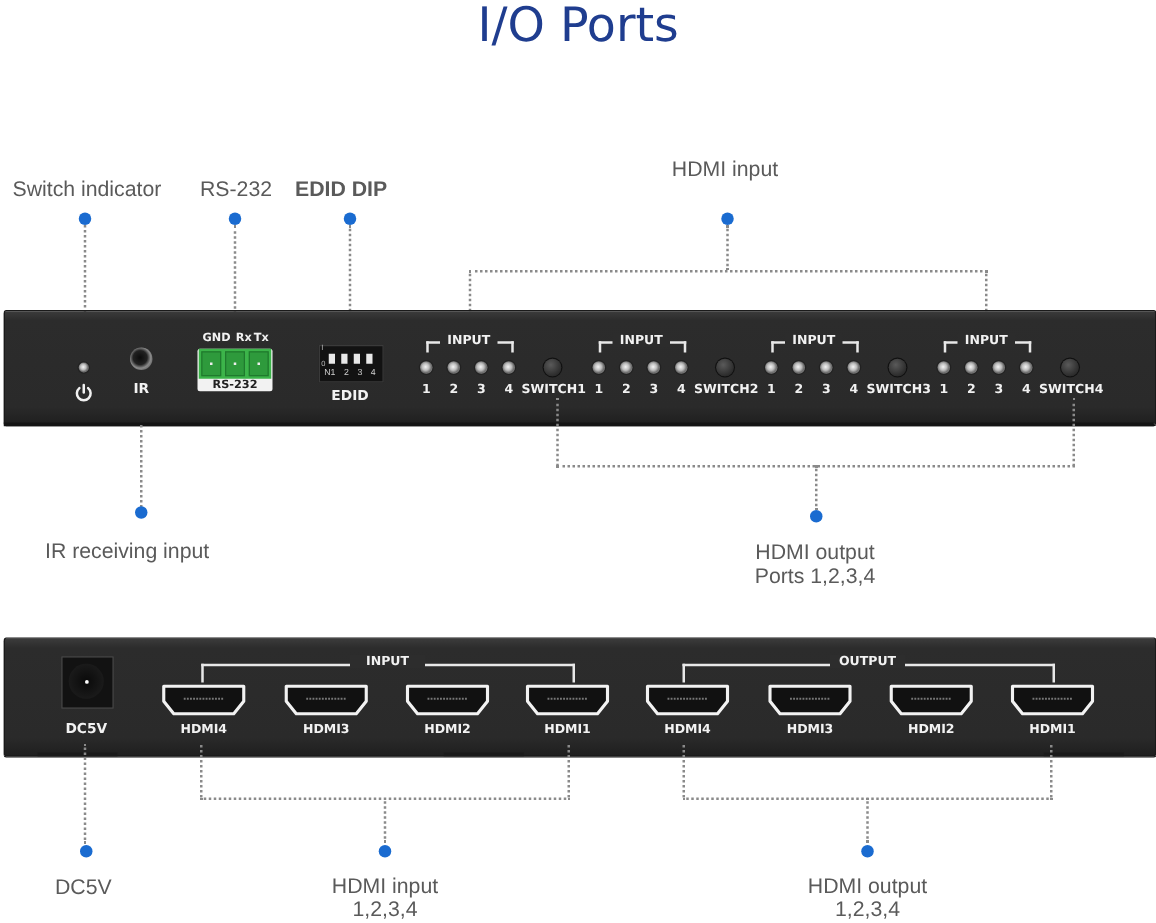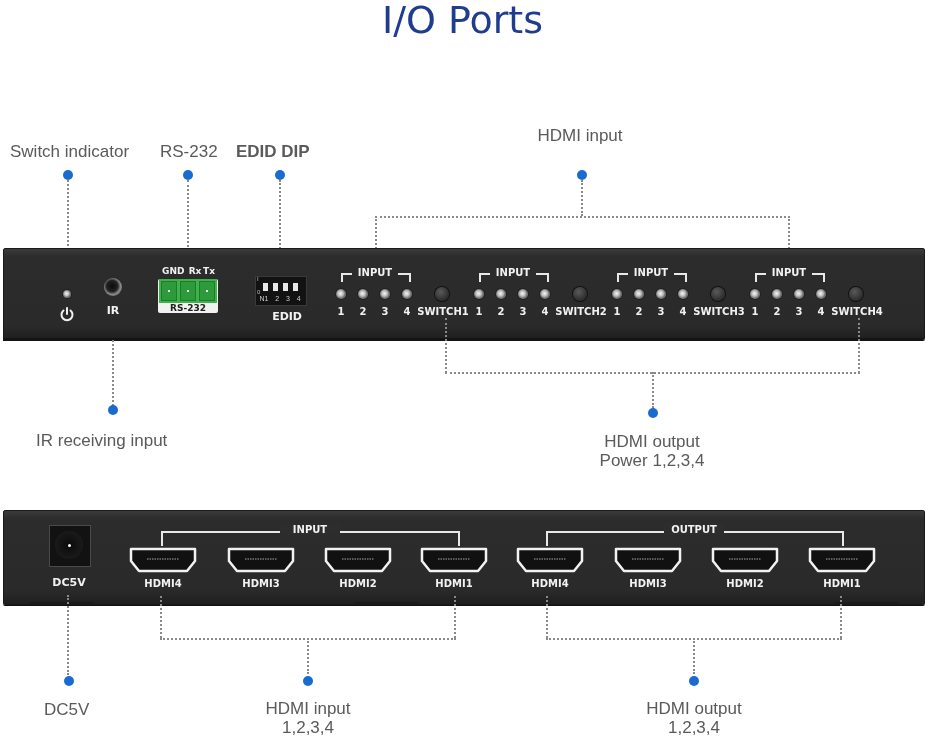--- a/index.html
+++ b/index.html
@@ -84,21 +84,21 @@
 <div class="abs" style="left:263px; top:283px; width:5px; height:8px; background:#e8e8e8;"></div>
 <div class="abs" style="left:273px; top:283px; width:5px; height:8px; background:#e8e8e8;"></div>
 <div class="abs" style="left:283px; top:283px; width:5px; height:8px; background:#e8e8e8;"></div>
 <div class="abs" style="left:293px; top:283px; width:5px; height:8px; background:#e8e8e8;"></div>
 <div class="abs" style="left:256px; top:295px; width:48px; display:flex; justify-content:space-around; font-size:7px; color:#cfcfcf;">
   <span>N1</span>
   <span>2</span>
   <span>3</span>
   <span>4</span>
 </div>
-<div class="abs lbl" style="left:258px; top:310px; width:44px; font-size:11px;text-align:right;">EDID</div>
+<div class="abs lbl" style="left:258px; top:310px; width:44px; font-size:11px;">EDID</div>
 
 <div id="front-groups">
     <div class="abs bracket" style="left: 341px; top: 273px; width: 66px; height: 7px;"></div>
     <div class="abs lbl" style="left: 352px; top: 267px; width: 46px; background: rgb(44, 44, 44);">INPUT</div>
     <div class="abs led" style="left: 336px; top: 289px;"></div>
     <div class="abs num" style="left: 334px; top: 306px;">1</div>
     <div class="abs led" style="left: 358px; top: 289px;"></div>
     <div class="abs num" style="left: 356px; top: 306px;">2</div>
     <div class="abs led" style="left: 380px; top: 289px;"></div>
     <div class="abs num" style="left: 378px; top: 306px;">3</div>
@@ -144,21 +144,21 @@
     <div class="abs lbl" style="left: 830px; top: 306px; width: 54px;">SWITCH4</div>
   </div>
 
 <div class="abs vline" style="left:445px; top:318px; height:55px;"></div>
 <div class="abs vline" style="left:858px; top:318px; height:55px;"></div>
 <div class="abs hline" style="left:445px; top:372px; width:415px;"></div>
 <div class="abs vline" style="left:652px; top:372px; height:36px;"></div>
 <div class="abs dot" style="left:648px; top:408px;"></div>
 <div class="abs callout" style="left:572px; top:432px; width:160px;">
   <div>HDMI output</div>
-  <div>Power 1,2,3,4</div>
+  <div>Ports 1,2,3,4</div>
 </div>
 
 <div class="abs panel" style="left:3px; top:510px; width:920px; height:93px;"></div>
 <div class="abs" style="left:30px; top:602px; width:64px; height:3px; background:#1a1a1a;"></div>
 <div class="abs" style="left:355px; top:602px; width:64px; height:3px; background:#1a1a1a;"></div>
 <div class="abs" style="left:835px; top:602px; width:64px; height:3px; background:#1a1a1a;"></div>
 
 <div class="abs" style="left:49px; top:525px; width:40px; height:40px; background:#121212; border:1px solid #4a4a4a;"></div>
 <div class="abs" style="left:55px; top:531px; width:28px; height:28px; border-radius:50%; background:radial-gradient(circle, #0a0a0a 0%, #1a1a1a 70%, #3a3a3a 100%);"></div>
 <div class="abs" style="left:68px; top:544px; width:3px; height:3px; background:#fff; border-radius:50%;"></div>

